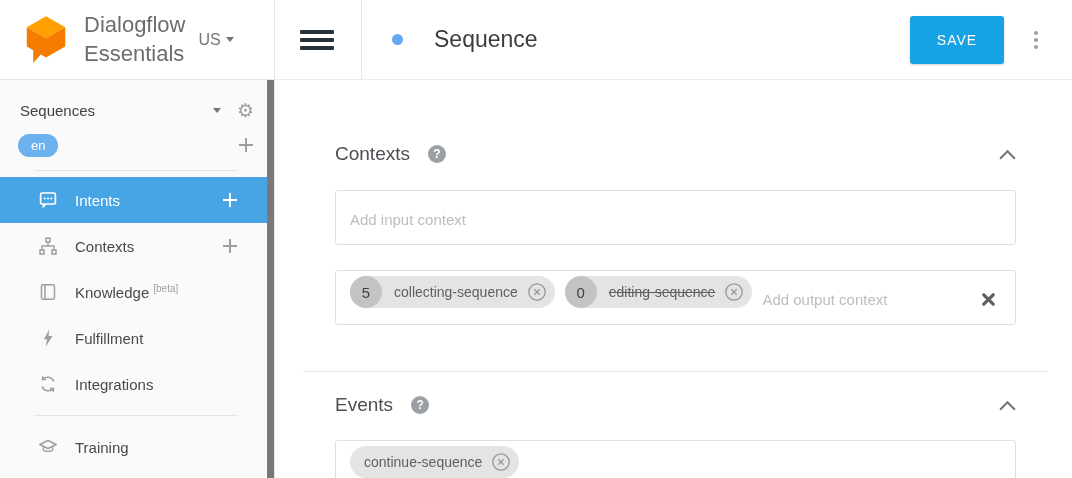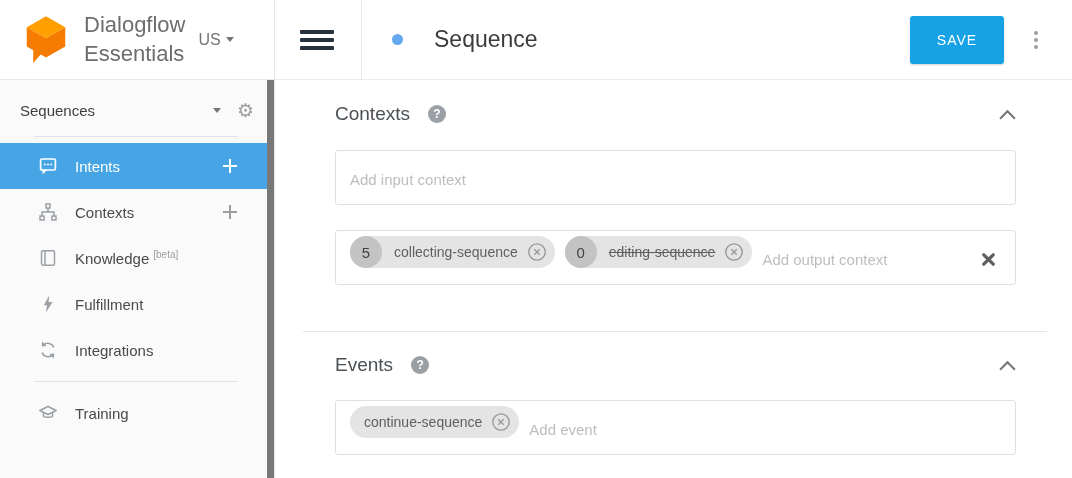--- a/index.html
+++ b/index.html
@@ -40,21 +40,21 @@
   .nav-icon { width:20px; height:20px; margin-right:17px; color:#9aa0a6; flex-shrink:0; }
   .nav-item.active { background:#47a4e5; color:#fff; }
   .nav-item.active .nav-icon { color:#fff; }
   .nav-item.active .plus-icon::before, .nav-item.active .plus-icon::after { background:#fff; }
   .beta-sup { font-size:10px; color:#9e9e9e; vertical-align:super; margin-left:4px; }
 
   .side-scrollbar { position:absolute; top:80px; right:0; bottom:0; width:7px;
     background:#787878; cursor:pointer; }
 
   
-  .main { flex:1; display:flex; flex-direction:column; min-width:0; background:#fff; }
+  .main { flex:1; display:flex; flex-direction:column; min-width:0; background:#fff;gap:40px; }
   .main-header { height:80px; flex-shrink:0; border-bottom:1px solid #ececec;
     display:flex; align-items:center; }
   .hamburger { margin-left:25px; width:34px; cursor:pointer; }
   .hamburger .bar { height:4px; background:#28323c; border-radius:1px; }
   .hamburger .bar + .bar { margin-top:4px; }
   .header-vdiv { width:1px; align-self:stretch; background:#e8e8e8; margin-left:27px; }
   .intent-dot { width:11px; height:11px; border-radius:50%; background:#64a9ef; margin-left:30px; }
   .page-title { margin-left:31px; font-size:23px; color:#3c3c3c; font-weight:400; }
   .header-spacer { flex:1; }
   .save-btn { width:94px; height:48px; background:#17a2e6; color:#fff; border:none;
@@ -118,20 +118,24 @@
         <span class="caret-down"></span>
       </div>
     </div>
 
     <div class="agent-row">
       <span class="agent-name">Sequences</span>
       <span class="caret-down agent-caret"></span>
       <span class="gear">⚙</span>
     </div>
 
+    <div class="lang-row">
+      <span class="lang-badge">en</span>
+      <span class="plus-icon"></span>
+    </div>
 
     <div class="side-divider"></div>
 
     <nav>
       <div class="nav-item active">
         <svg class="nav-icon" viewBox="0 0 20 20">
           <rect x="2.6" y="3" width="14.8" height="11" rx="1.5" fill="none" stroke="currentColor" stroke-width="1.7"></rect>
           <circle cx="6.8" cy="8.5" r="1.05" fill="currentColor"></circle>
           <circle cx="10" cy="8.5" r="1.05" fill="currentColor"></circle>
           <circle cx="13.2" cy="8.5" r="1.05" fill="currentColor"></circle>
@@ -271,18 +275,17 @@
       <div class="field-box events">
         <div class="chip no-avatar">
           <span class="chip-label">continue-sequence</span>
           <span class="chip-remove">
             <svg width="20" height="20" viewBox="0 0 20 20">
               <circle cx="10" cy="10" r="8.2" fill="none" stroke="#979797" stroke-width="1.3"></circle>
               <path d="M7.3 7.3 L12.7 12.7 M12.7 7.3 L7.3 12.7" stroke="#979797" stroke-width="1.3"></path>
             </svg>
           </span>
         </div>
-        <input placeholder="Add event" style="">
       </div>
 
     </div>
   </div>
 </div>
 
 </body></html>

